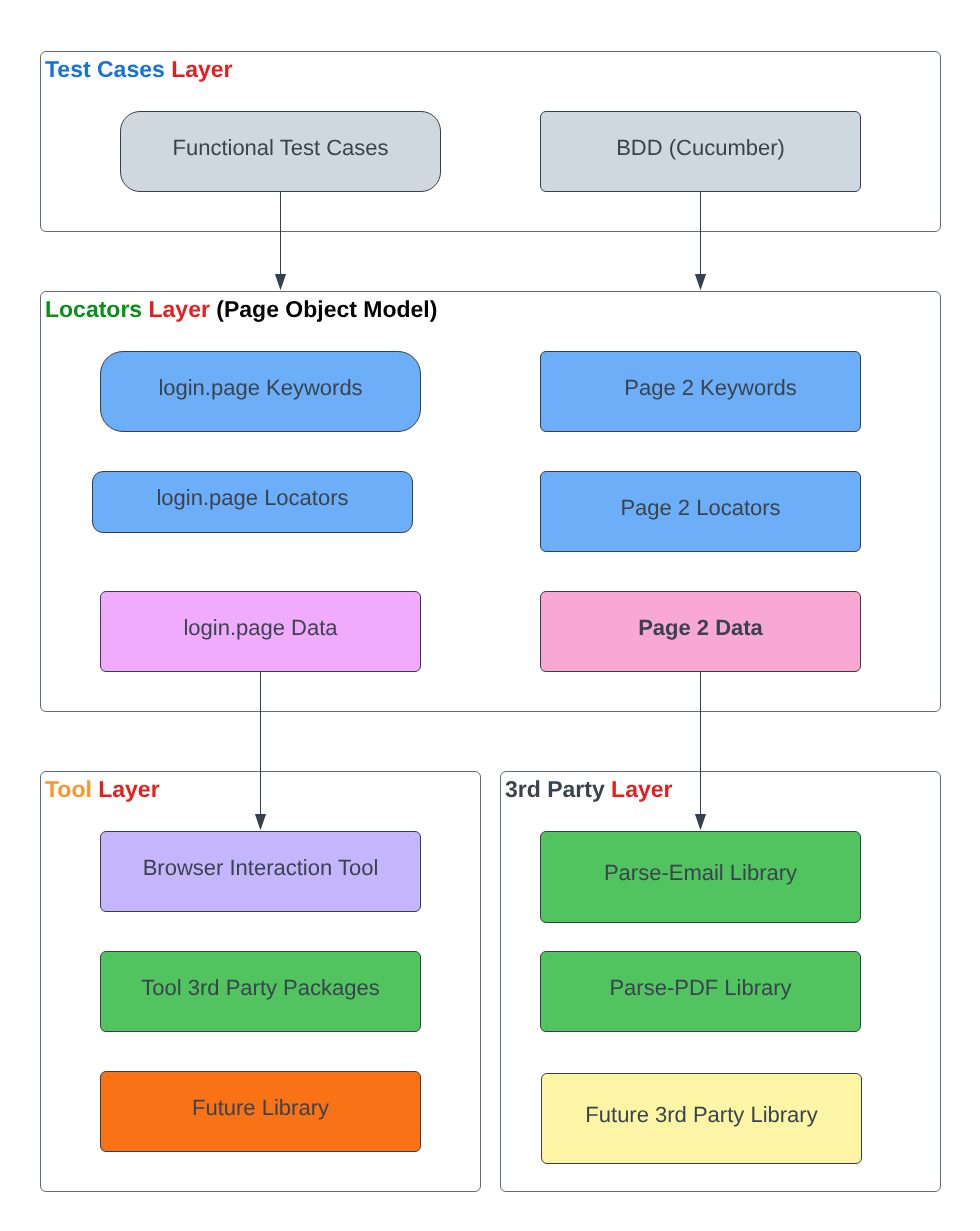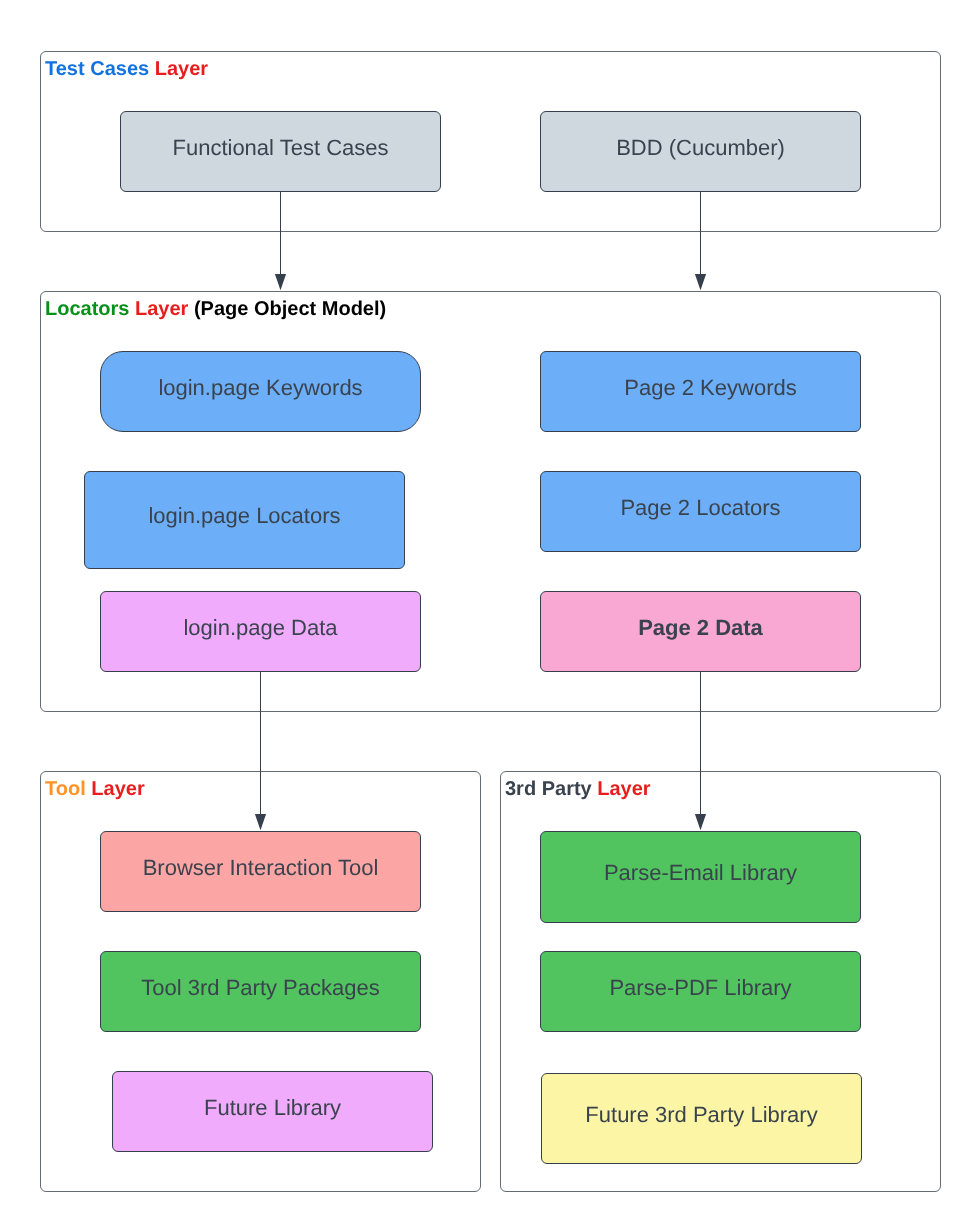--- a/index.html
+++ b/index.html
@@ -8,88 +8,88 @@
        font-family:"Liberation Sans",sans-serif;
        -webkit-font-smoothing:antialiased;
        text-rendering:geometricPrecision;}
   #canvas{position:absolute;left:0;top:0;width:980px;height:1231px;background:#ffffff;}
   
   .node,.layer-title{will-change:transform;}
 
   .layer{position:absolute;box-sizing:border-box;background:#ffffff;
          border:1px solid #636B73;border-radius:6px;}
 
-  .layer-title{position:absolute;font-weight:bold;font-size:20px;
+  .layer-title{position:absolute;font-weight:bold;font-size:23px;
                white-space:nowrap;line-height:22px;}
 
   .node{position:absolute;box-sizing:border-box;border:1px solid #36404D;
         border-radius:6px;display:flex;align-items:center;justify-content:center;
         font-size:22px;color:#3A434D;text-align:center;line-height:26px;}
   .node > span{display:block;position:relative;top:-4px;}
 
   svg#edges{position:absolute;left:0;top:0;width:980px;height:1231px;}
 </style>
 </head>
 <body>
 
 <div id="canvas">
 
   <div class="layer" style="left:40px;top:51px;width:901px;height:181px;"></div>
 
   <div class="layer-title" style="left:45px;top:58px;"><span style="color:#1273E0">Test Cases</span><span style="color:#3A434D;white-space:pre"> </span><span style="color:#E81D1D">Layer</span></div>
 
-  <div class="node" style="left:120px;top:111px;width:321px;height:81px;background:#CFD7DF;">
+  <div class="node" style="left:120px;top:111px;width:321px;height:81px;background:#CFD7DF;border-radius:20px;">
       <span>Functional Test Cases</span>
     </div>
 
   <div class="node" style="left:540px;top:111px;width:321px;height:81px;background:#CFD7DF;">
       <span>BDD (Cucumber)</span>
     </div>
 
   <div class="layer" style="left:40px;top:291px;width:901px;height:421px;"></div>
 
   <div class="layer-title" style="left:45px;top:298px;"><span style="color:#089018">Locators</span><span style="color:#3A434D;white-space:pre"> </span><span style="color:#E81D1D">Layer</span><span style="color:#000000"> (Page Object Model)</span></div>
 
   <div class="node" style="left:100px;top:351px;width:321px;height:81px;background:#6CAEF7;border-radius:23px;">
       <span>login.page Keywords</span>
     </div>
 
   <div class="node" style="left:540px;top:351px;width:321px;height:81px;background:#6CAEF7;padding-left:20px;">
       <span>Page 2 Keywords</span>
     </div>
 
-  <div class="node" style="left:84px;top:471px;width:321px;height:98px;background:#6CAEF7;">
+  <div class="node" style="left:92px;top:471px;width:321px;height:62px;background:#6CAEF7;border-radius:11px;">
       <span>login.page Locators</span>
     </div>
 
   <div class="node" style="left:540px;top:471px;width:321px;height:81px;background:#6CAEF7;">
       <span>Page 2 Locators</span>
     </div>
 
   <div class="node" style="left:100px;top:591px;width:321px;height:81px;background:#f0abfc;">
       <span>login.page Data</span>
     </div>
 
   <div class="node" style="left:540px;top:591px;width:321px;height:81px;background:#f9a8d4;font-weight:bold;">
       <span>Page 2 Data</span>
     </div>
 
   <div class="layer" style="left:40px;top:771px;width:441px;height:421px;"></div>
 
   <div class="layer-title" style="left:45px;top:778px;"><span style="color:#FF9326">Tool</span><span style="color:#3A434D;white-space:pre"> </span><span style="color:#E81D1D">Layer</span></div>
 
-  <div class="node" style="left:100px;top:831px;width:321px;height:81px;background:#fca5a5;">
+  <div class="node" style="left:100px;top:831px;width:321px;height:81px;background:#c4b5fd;">
       <span>Browser Interaction Tool</span>
     </div>
 
   <div class="node" style="left:100px;top:951px;width:321px;height:81px;background:#51C45F;">
       <span>Tool 3rd Party Packages</span>
     </div>
 
-  <div class="node" style="left:100px;top:1071px;width:321px;height:81px;background:#f0abfc;margin-left:12px;">
+  <div class="node" style="left:100px;top:1071px;width:321px;height:81px;background:#f97316;">
       <span>Future Library</span>
     </div>
 
   <div class="layer" style="left:500px;top:771px;width:441px;height:421px;"></div>
 
   <div class="layer-title" style="left:505px;top:778px;"><span style="color:#3A434D">3rd Party</span><span style="color:#3A434D;white-space:pre"> </span><span style="color:#E81D1D">Layer</span></div>
 
   <div class="node" style="left:540px;top:831px;width:321px;height:92px;background:#51C45F;">
       <span>Parse-Email Library</span>
     </div>

